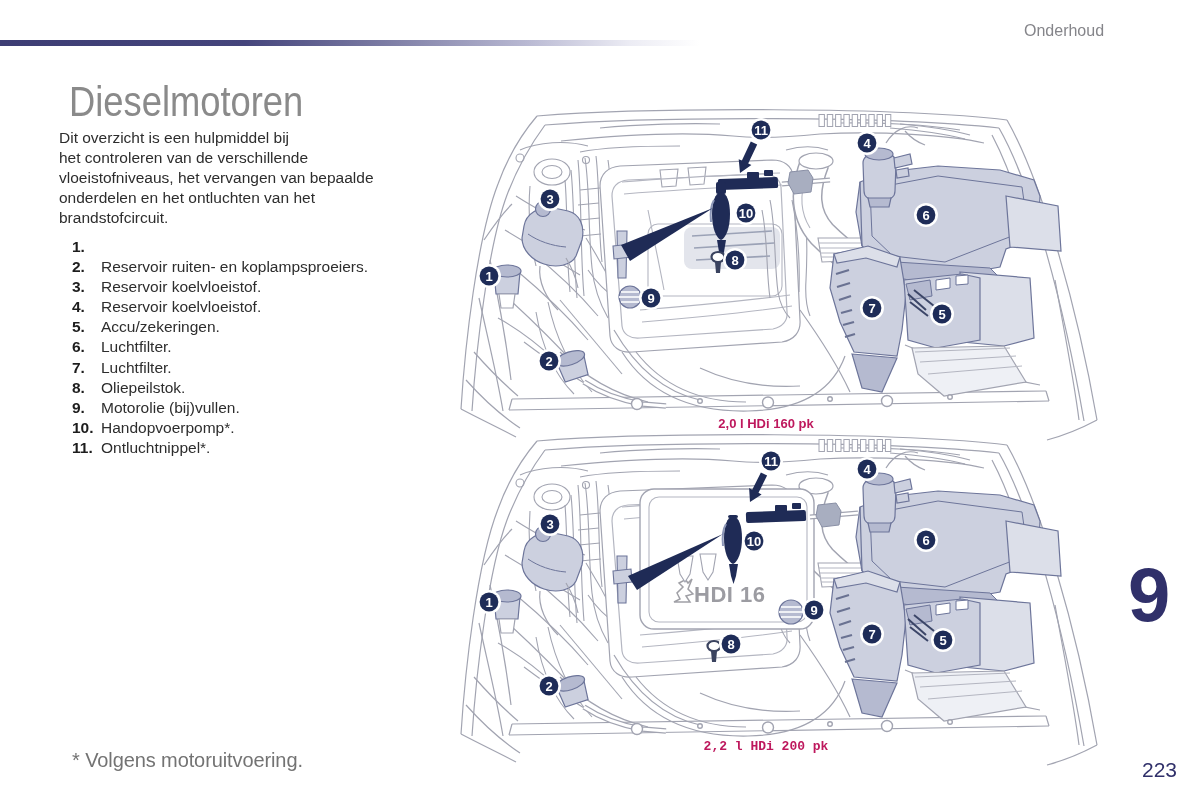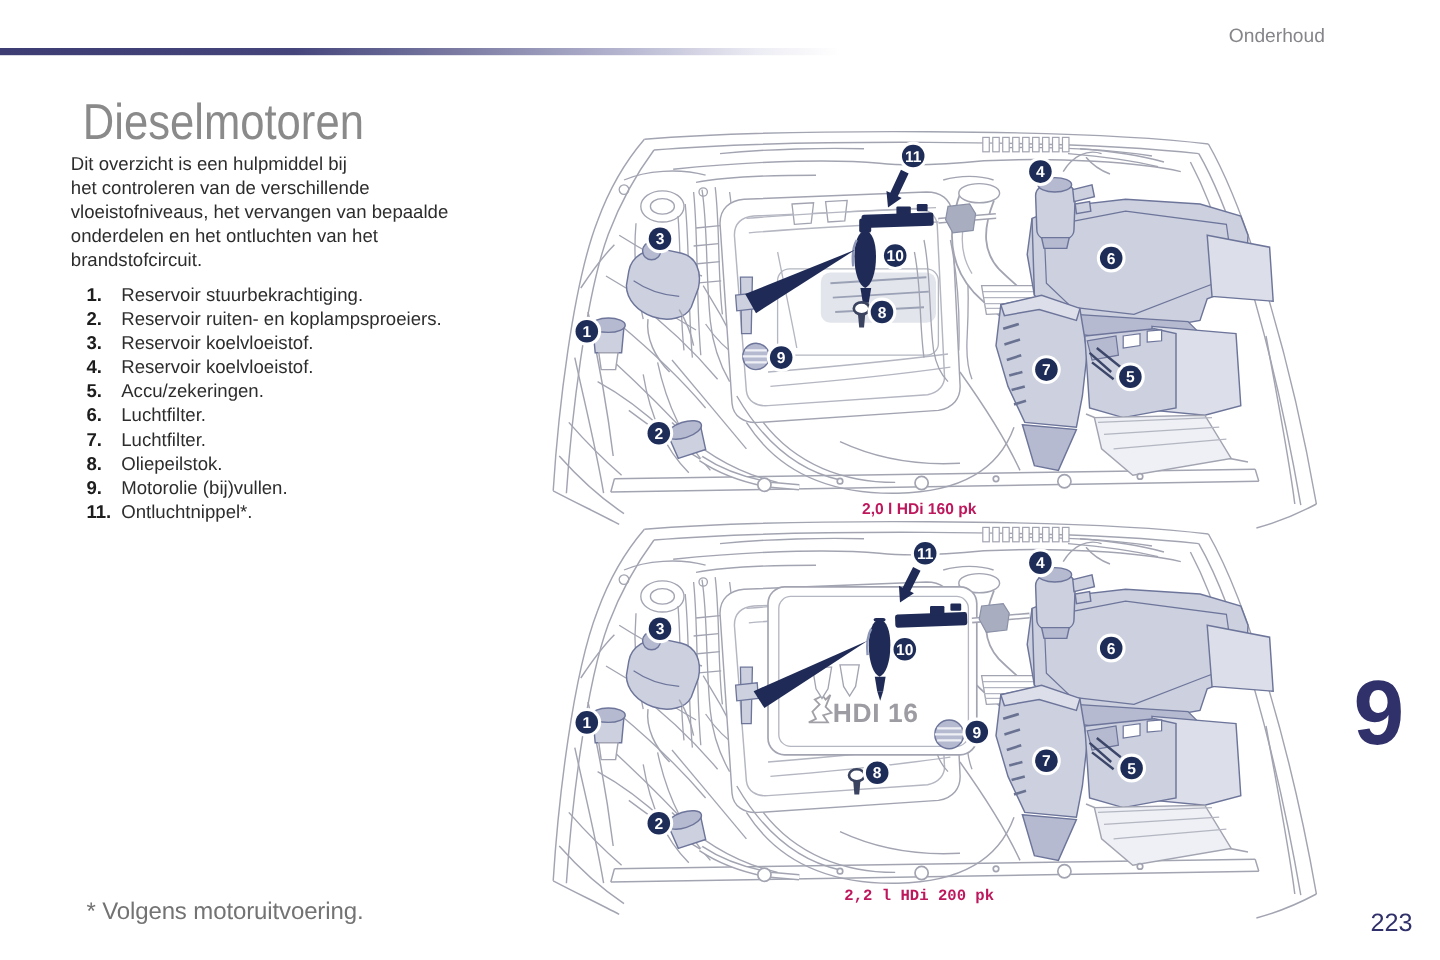--- a/index.html
+++ b/index.html
@@ -29,21 +29,20 @@
   <div class="hdr">Onderhoud</div>
   <h1>Dieselmotoren</h1>
   <div class="para">Dit overzicht is een hulpmiddel bij<br>
 het controleren van de verschillende<br>
 vloeistofniveaus, het vervangen van bepaalde<br>
 onderdelen en het ontluchten van het<br>
 brandstofcircuit.</div>
   <div class="list">
     <div class="row">
       <span class="n">1.</span>
-      <span class="t">Reservoir stuurbekrachtiging.</span>
     </div>
     <div class="row">
       <span class="n">2.</span>
       <span class="t">Reservoir ruiten- en koplampsproeiers.</span>
     </div>
     <div class="row">
       <span class="n">3.</span>
       <span class="t">Reservoir koelvloeistof.</span>
     </div>
     <div class="row">
@@ -62,20 +61,24 @@
       <span class="n">7.</span>
       <span class="t">Luchtfilter.</span>
     </div>
     <div class="row">
       <span class="n">8.</span>
       <span class="t">Oliepeilstok.</span>
     </div>
     <div class="row">
       <span class="n">9.</span>
       <span class="t">Motorolie (bij)vullen.</span>
+    </div>
+    <div class="row">
+      <span class="n">10.</span>
+      <span class="t">Handopvoerpomp*.</span>
     </div>
     <div class="row">
       <span class="n">11.</span>
       <span class="t">Ontluchtnippel*.</span>
     </div>
   </div>
   <div class="foot">* Volgens motoruitvoering.</div>
   <div class="cap cap1">2,0 l HDi 160 pk</div>
   <div class="cap cap2">2,2 l HDi 200 pk</div>
   <div class="bignum">9</div>

